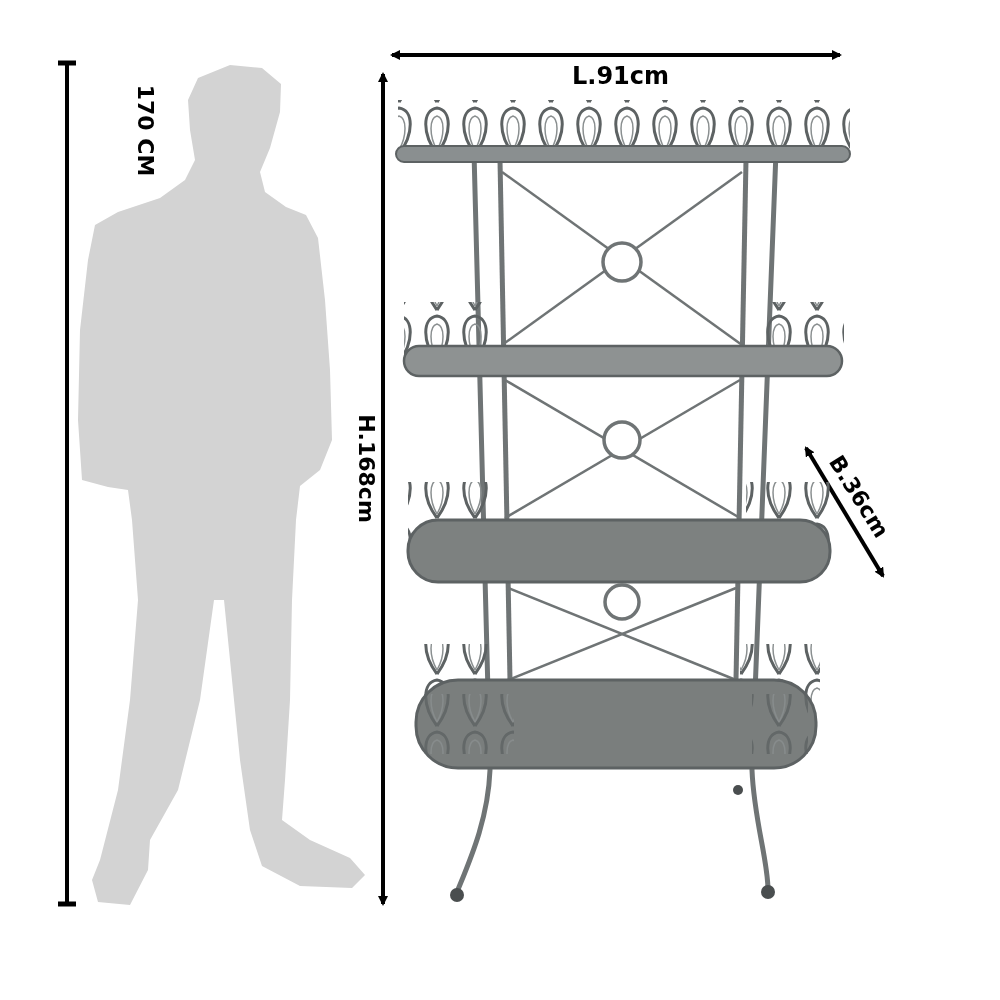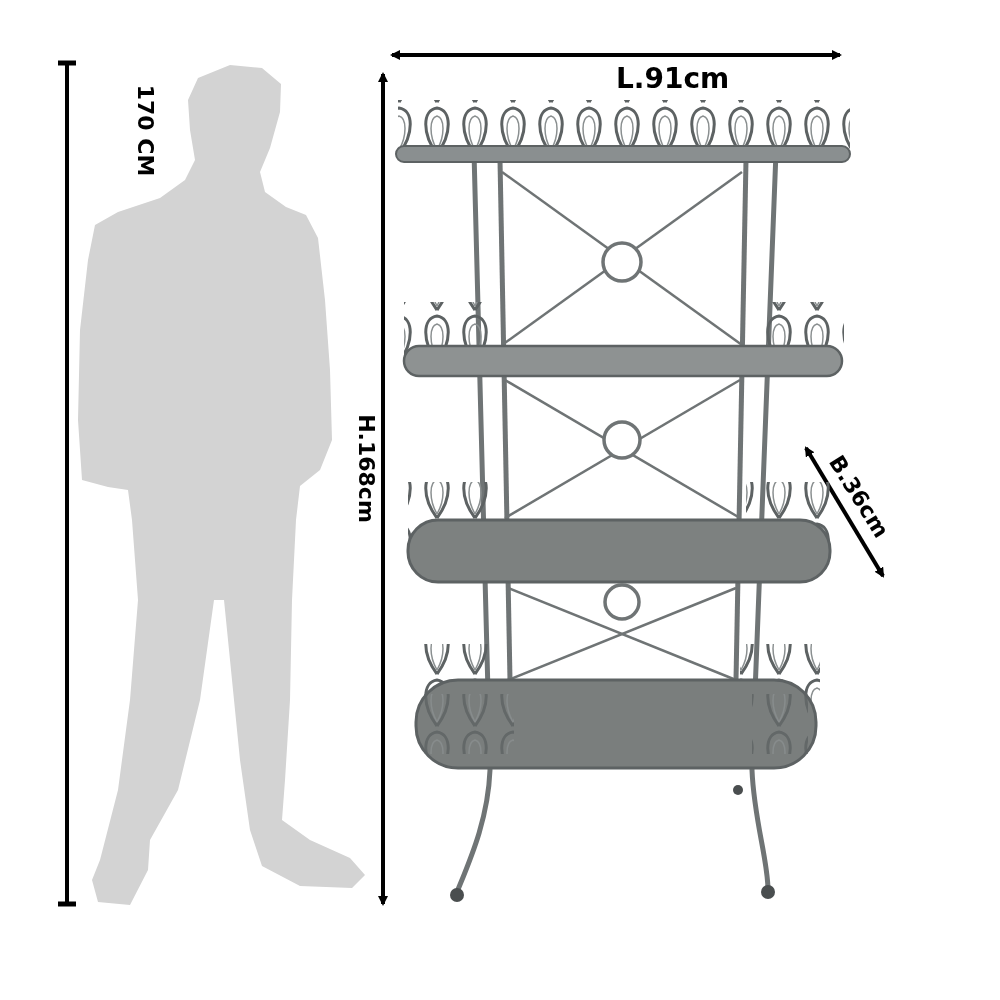--- a/index.html
+++ b/index.html
@@ -2,21 +2,21 @@
 <html><head>
 <meta charset="utf-8">
 <style>
   html, body { margin: 0; padding: 0; background: #ffffff; }
   body { width: 1000px; height: 1000px; position: relative; overflow: hidden;
          font-family: "DejaVu Sans", "Liberation Sans", sans-serif; }
   .stage { position: absolute; left: 0; top: 0; width: 1000px; height: 1000px; }
   .lbl { position: absolute; font-weight: bold; color: #000; white-space: nowrap; }
   .lbl-person { left: 100px; top: 118px; font-size: 22px; transform: rotate(90deg); transform-origin: center; }
   .lbl-h { left: 312px; top: 456px; font-size: 22px; transform: rotate(90deg); transform-origin: center; }
-  .lbl-l { left: 572px; top: 62px; font-size: 28px; margin-left: 44px; }
+  .lbl-l { left: 572px; top: 62px; font-size: 24px; }
   .lbl-b { left: 813px; top: 484px; font-size: 22px; transform: rotate(58deg); transform-origin: center; }
 </style>
 </head>
 <body>
 
 <div class="stage">
   <svg width="1000" height="1000" viewBox="0 0 1000 1000" style="position:absolute;left:0;top:0">
     <defs>
       <marker id="ah" markerWidth="10" markerHeight="10" refX="8" refY="5" orient="auto-start-reverse" markerUnits="userSpaceOnUse">
         <path d="M0,0 L10,5 L0,10 z" fill="#000"></path>

